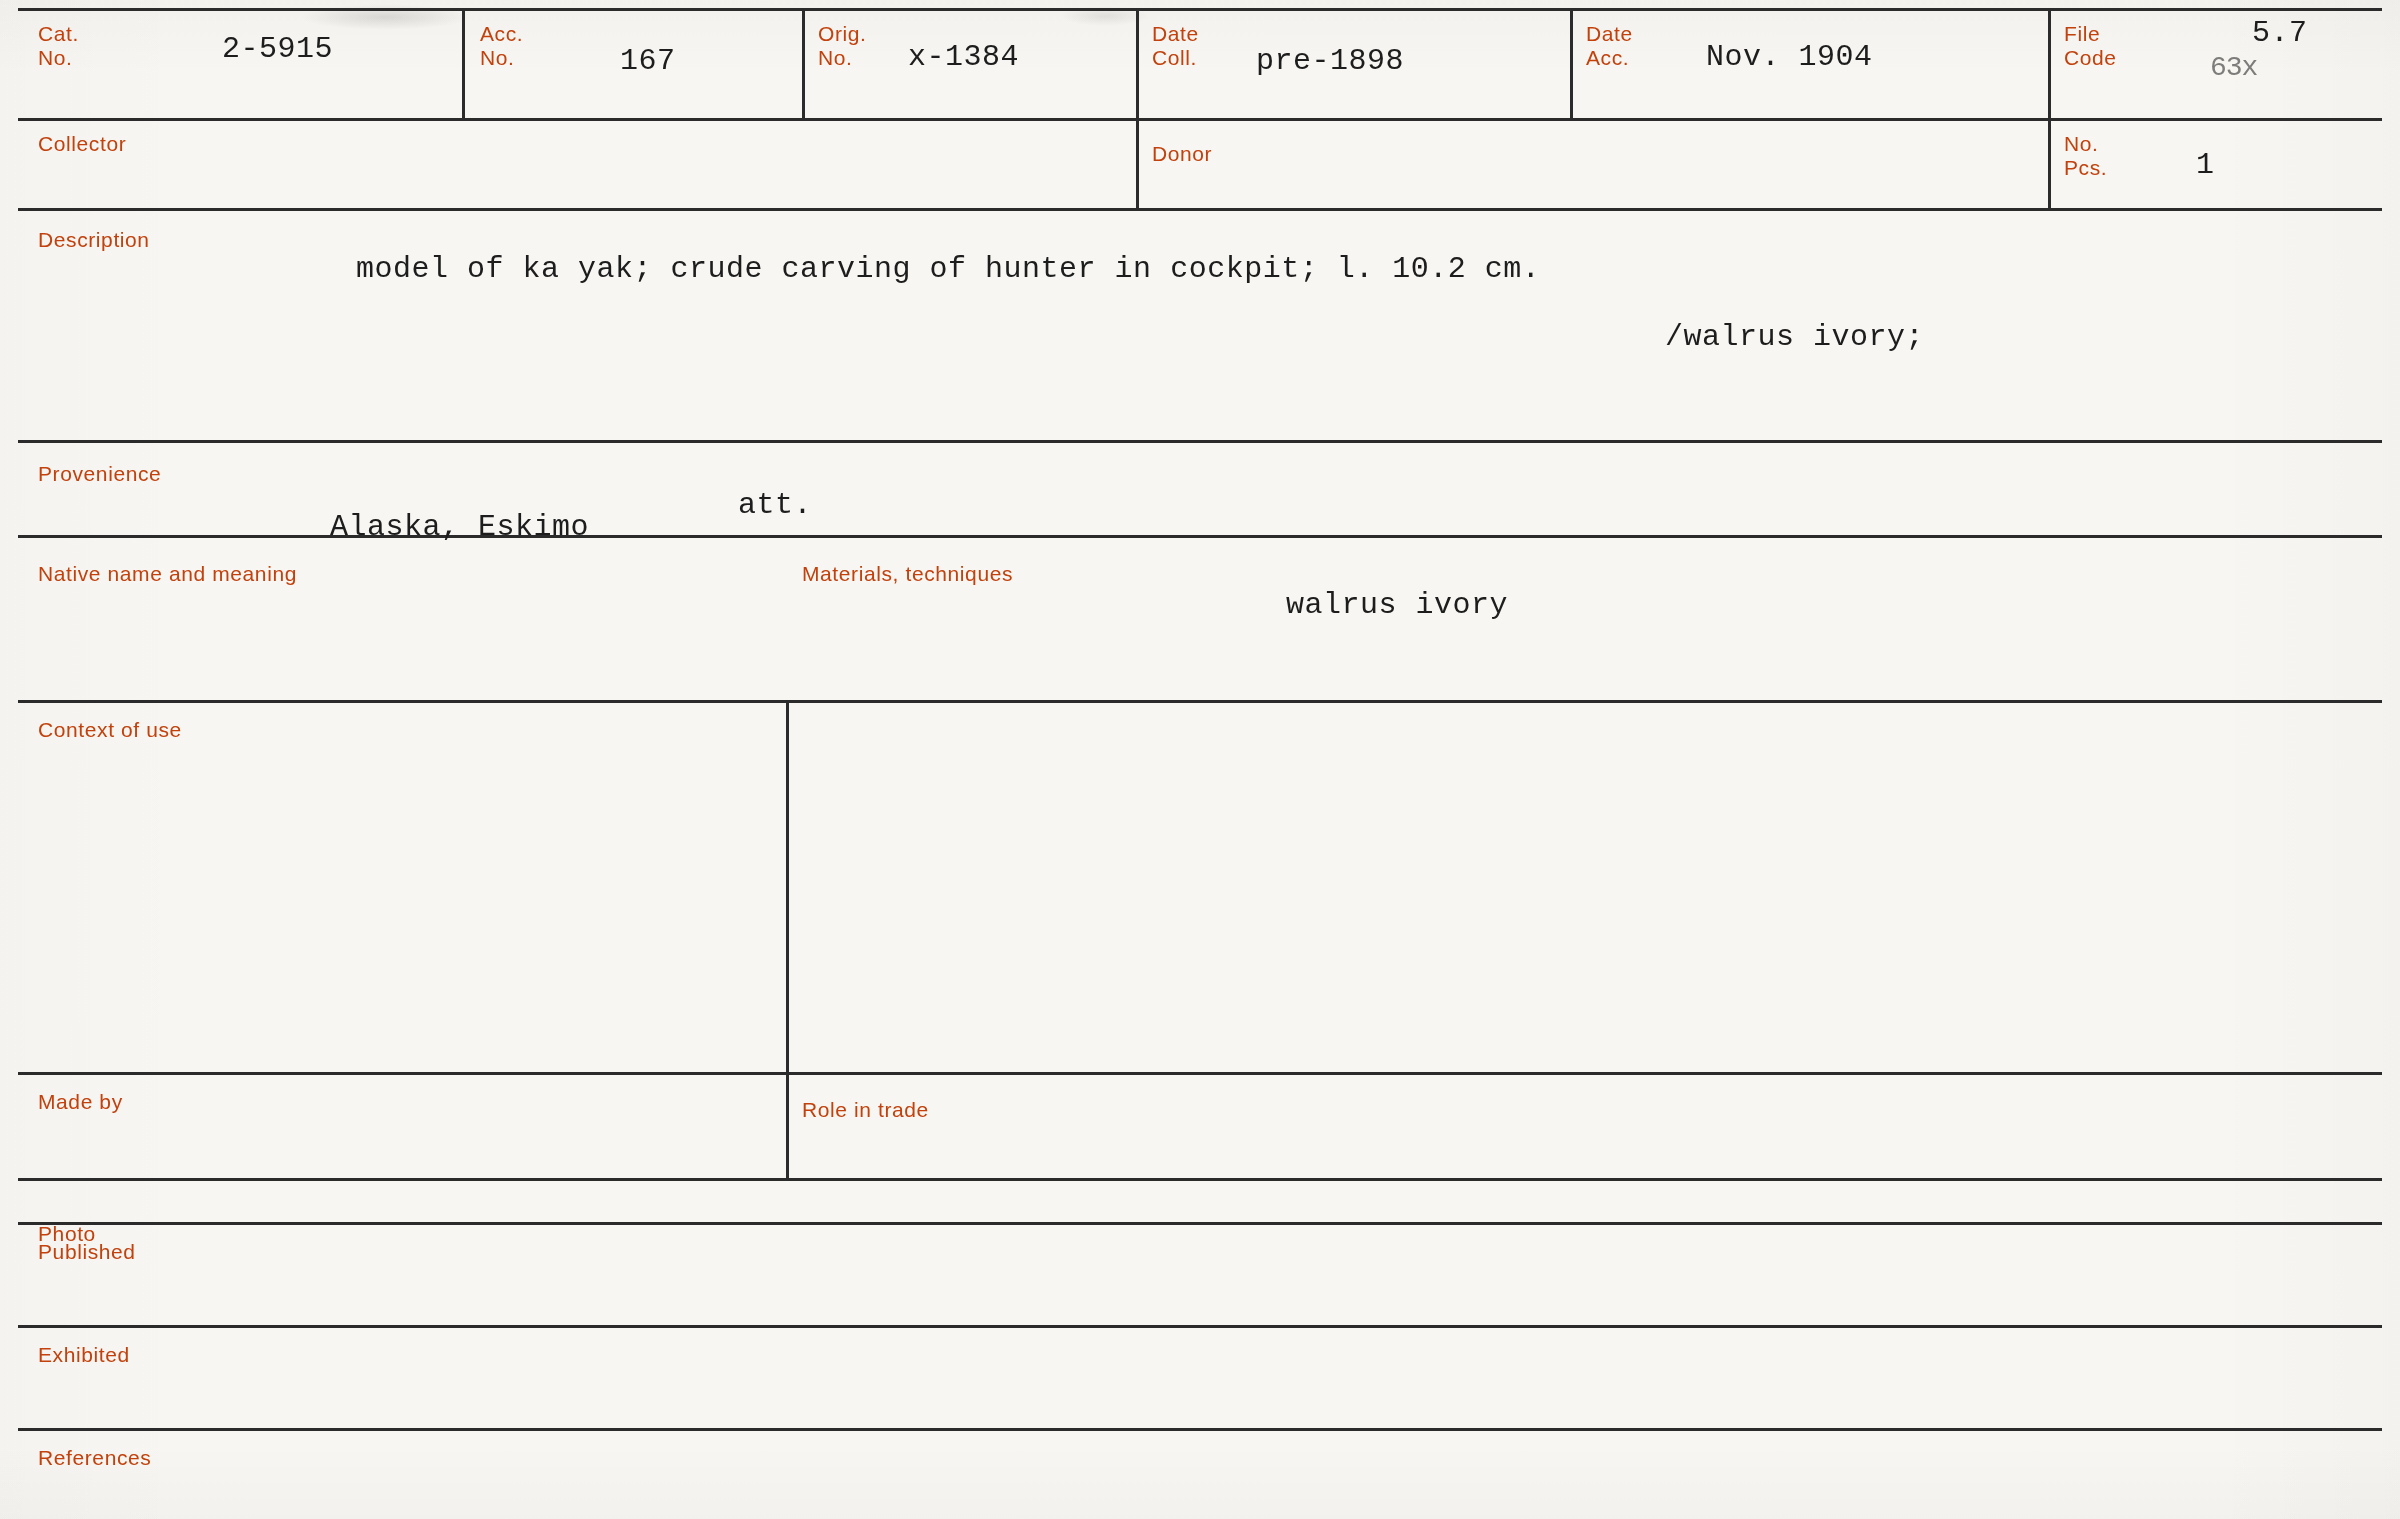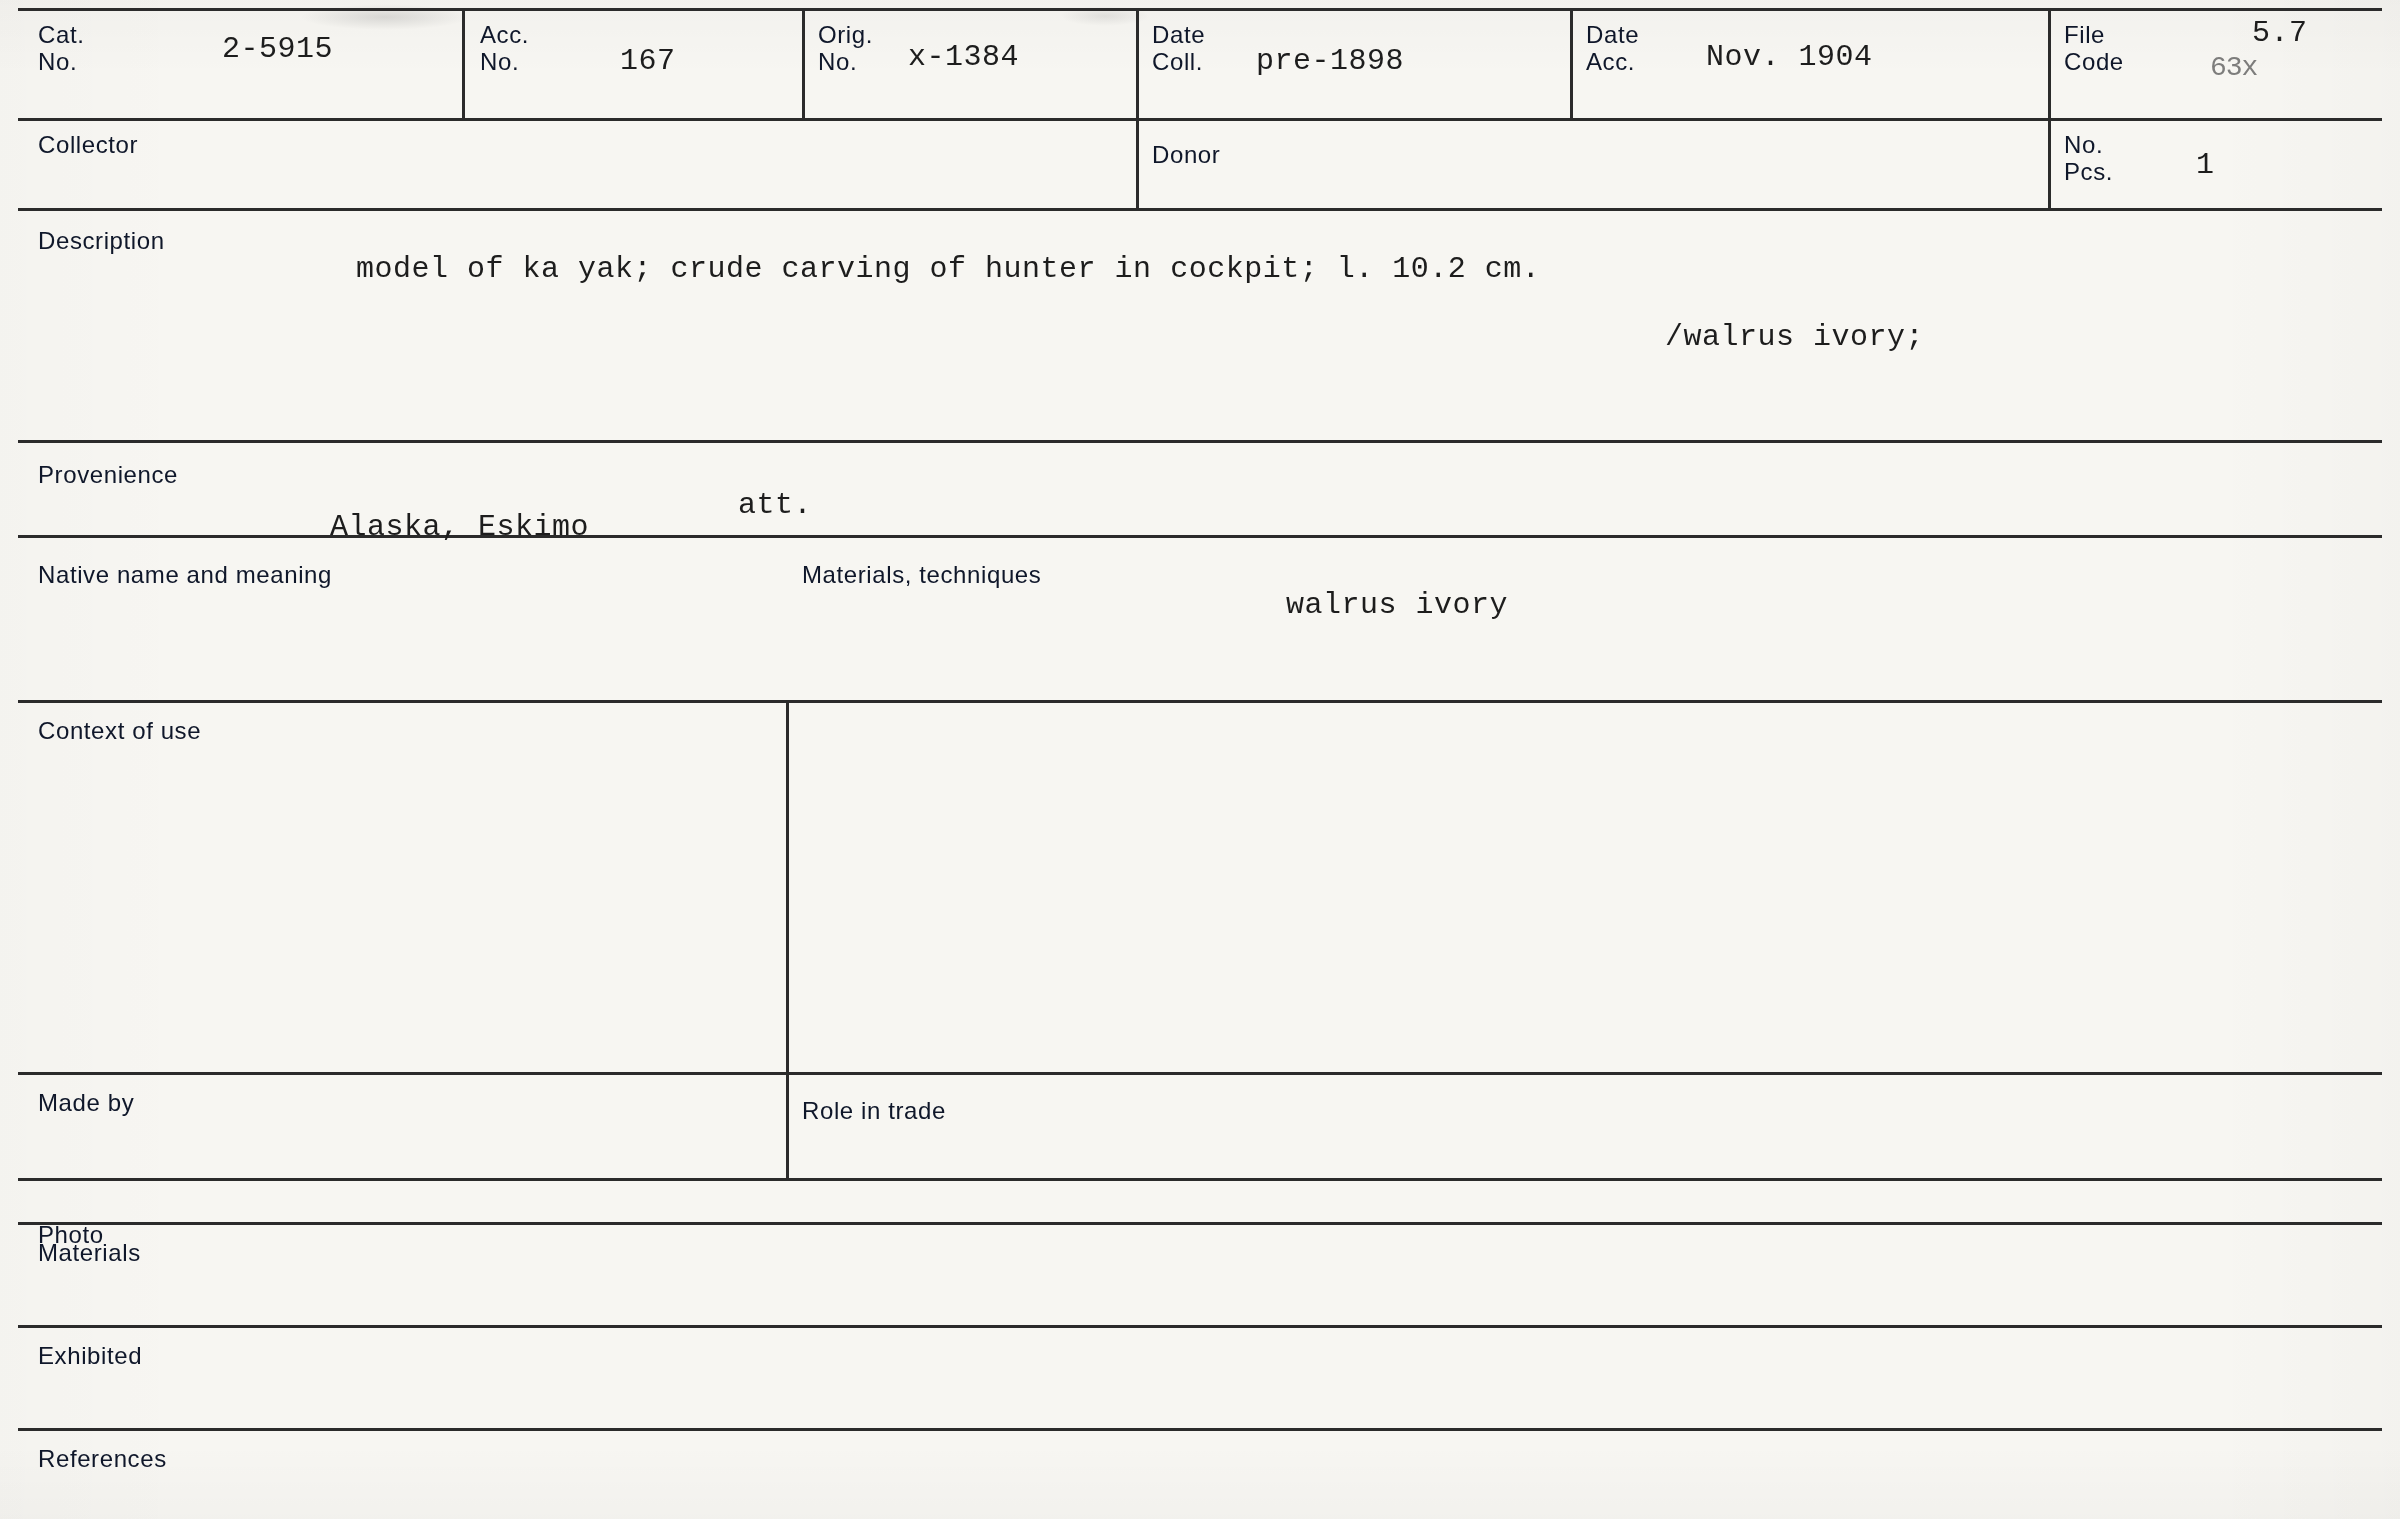--- a/index.html
+++ b/index.html
@@ -57,22 +57,22 @@
   .vline {
     position: absolute;
     width: 0;
     border-left: 3px solid #2b2b2b;
   }
 
   
   .label {
     position: absolute;
     font-family: "Liberation Sans", sans-serif;
-    font-size: 24px;
-    color: #0f172a;
+    font-size: 21px;
+    color: #c2410c;
     letter-spacing: 0.6px;
     line-height: 1.12;
     white-space: pre;
   }
 
   
   .typed {
     position: absolute;
     font-family: "Liberation Mono", monospace;
     font-size: 30px;
@@ -173,21 +173,21 @@
 
   <div class="label" style="left:38px; top:1090px;">Made by</div>
   <div class="typed" style="left:330px; top:1110px;"></div>
 
   <div class="label" style="left:802px; top:1098px;">Role in trade</div>
   <div class="typed" style="left:1180px; top:1110px;"></div>
 
   <div class="label" style="left:38px; top:1186px;margin-top:36px;">Photo</div>
   <div class="typed" style="left:330px; top:1186px;"></div>
 
-  <div class="label" style="left:38px; top:1240px;">Materials</div>
+  <div class="label" style="left:38px; top:1240px;">Published</div>
   <div class="typed" style="left:330px; top:1250px;"></div>
 
   <div class="label" style="left:38px; top:1343px;">Exhibited</div>
   <div class="typed" style="left:330px; top:1353px;"></div>
 
   <div class="label" style="left:38px; top:1446px;">References</div>
   <div class="typed" style="left:330px; top:1456px;"></div>
 </div>
 
 </body></html>

